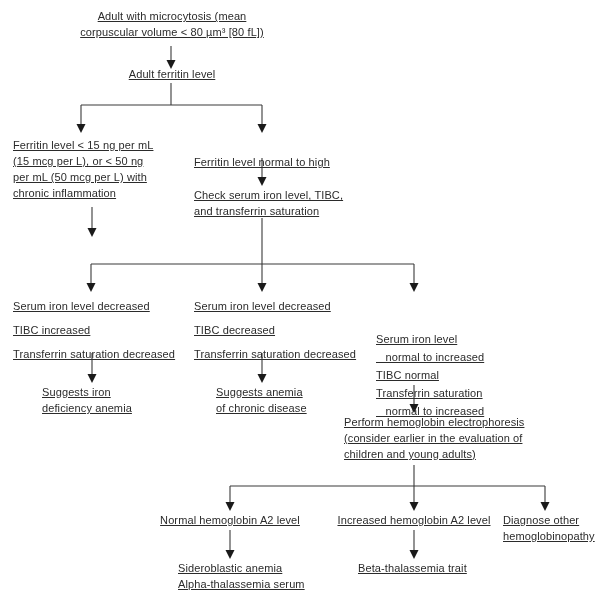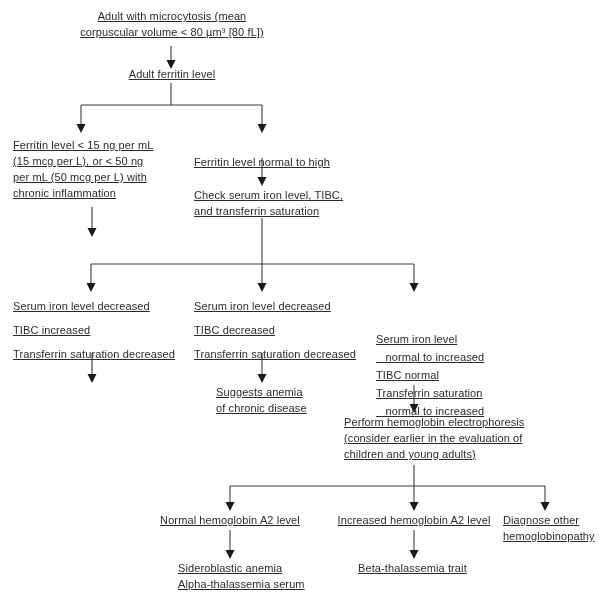--- a/index.html
+++ b/index.html
@@ -121,20 +121,22 @@
   <div class="node left" style="left:194px; top:294px; width:182px; line-height:24px;">Serum iron level decreased
 TIBC decreased
 Transferrin saturation decreased</div>
 
   <div class="node left indent-block" style="left:376px; top:294px; width:180px; line-height:18px;">Serum iron level
    normal to increased
 TIBC normal
 Transferrin saturation
    normal to increased</div>
 
+  <div class="node left" style="left:42px; top:384px; width:150px;">Suggests iron
+deficiency anemia</div>
 
   <div class="node left" style="left:216px; top:384px; width:150px;">Suggests anemia
 of chronic disease</div>
 
   <div class="node left" style="left:344px; top:414px; width:240px;">Perform hemoglobin electrophoresis
 (consider earlier in the evaluation of
 children and young adults)</div>
 
   <div class="node center" style="left:152px; top:512px; width:156px;">Normal hemoglobin A2 level</div>
 

